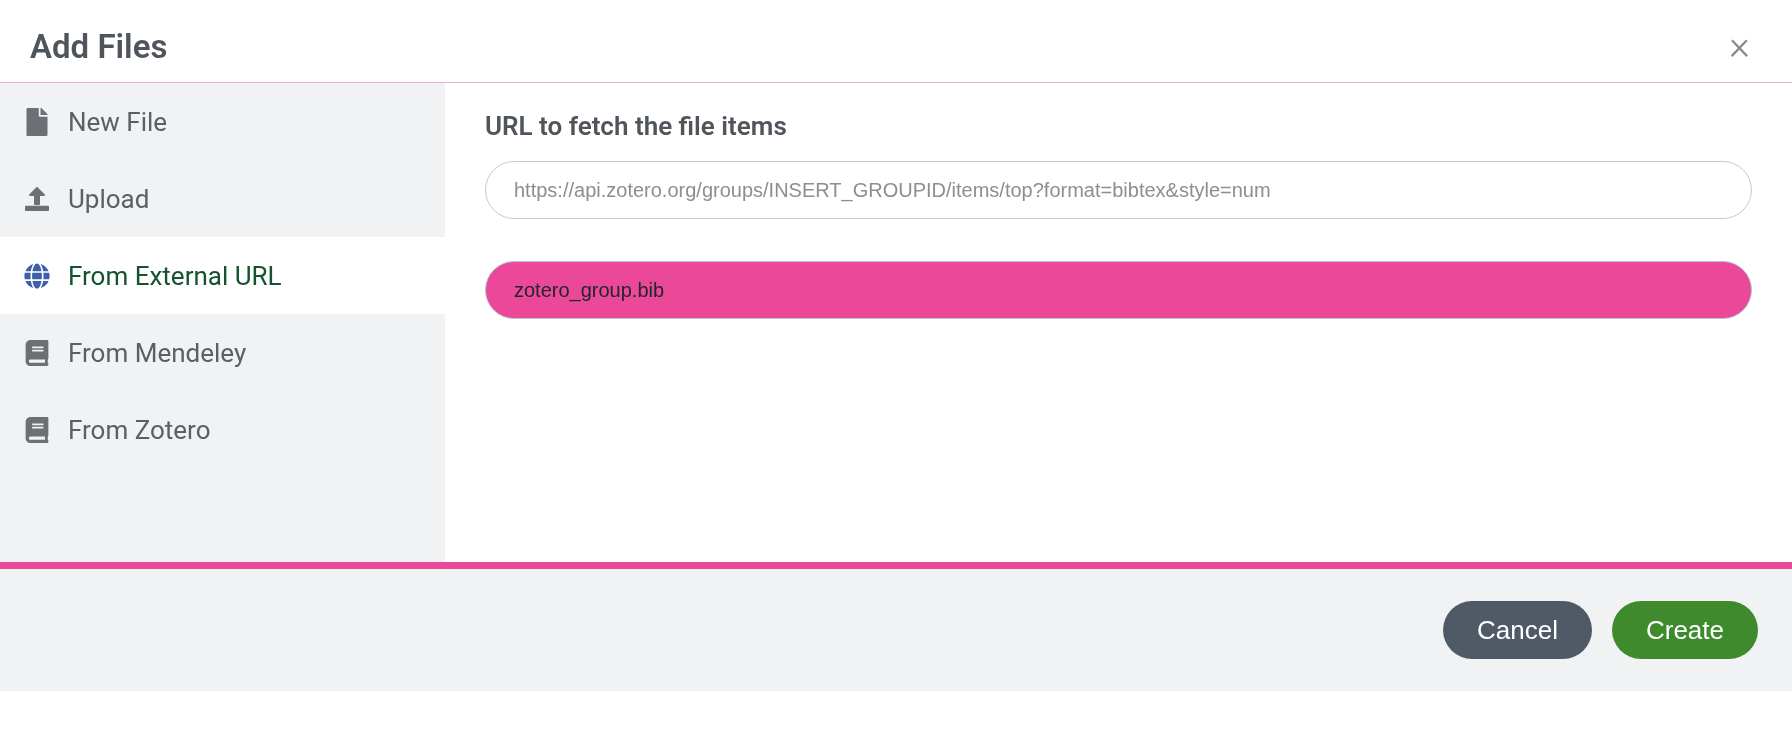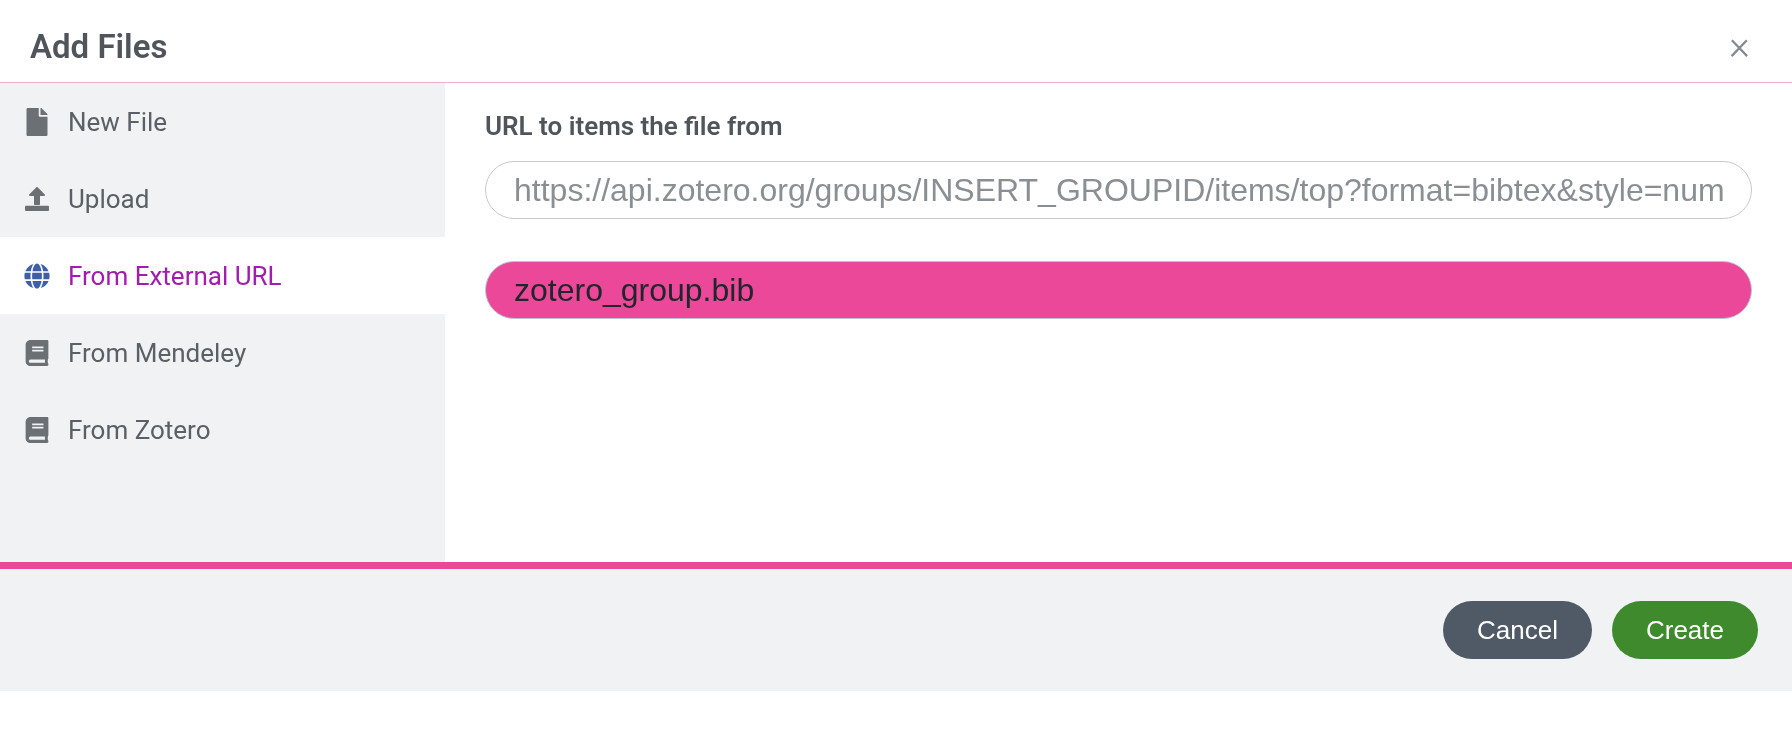--- a/index.html
+++ b/index.html
@@ -47,21 +47,21 @@
       align-items: center;
       gap: 16px;
       height: 77px;
       padding: 0 22px;
       font-size: 26px;
       color: #5a6065;
       cursor: pointer;
     }
     .sidebar-item.active {
       background: #ffffff;
-      color: #a21caf;
+      color: #14532d;
     }
     .sidebar-icon {
       width: 30px;
       display: inline-flex;
       align-items: center;
       justify-content: center;
       color: #6b7075;
     }
     .sidebar-item.active .sidebar-icon { color: #3e5fa8; }
     
@@ -76,21 +76,21 @@
       color: #4f555b;
       margin-bottom: 20px;
     }
     .field-block { margin-bottom: 42px; }
     .text-input {
       width: 100%;
       height: 58px;
       border: 1px solid #c9c9c9;
       border-radius: 29px;
       padding: 11px 28px;
-      font-size: 32px;
+      font-size: 20px;
       color: #5a6065;
       background: #ffffff;
     }
     .text-input.focused {
       background: #ec4899;
       border: 1px solid #b7c5d6;
       color: #20262b;
     }
     .text-input::placeholder { color: #8a8f94; }
     
@@ -174,21 +174,21 @@
           </svg>
       </span>
       <span>From Zotero</span>
     </div>
 
   </div>
 
   <div class="content">
 
     <div class="field-block">
-      <div class="field-label">URL to items the file from</div>
+      <div class="field-label">URL to fetch the file items</div>
       <input type="text" class="text-input" placeholder="https://api.zotero.org/groups/INSERT_GROUPID/items/top?format=bibtex&amp;style=num" style="">
     </div>
 
     <div class="field-block">
       <input type="text" class="text-input focused" value="zotero_group.bib" style="">
     </div>
 
   </div>
 
 </div>

